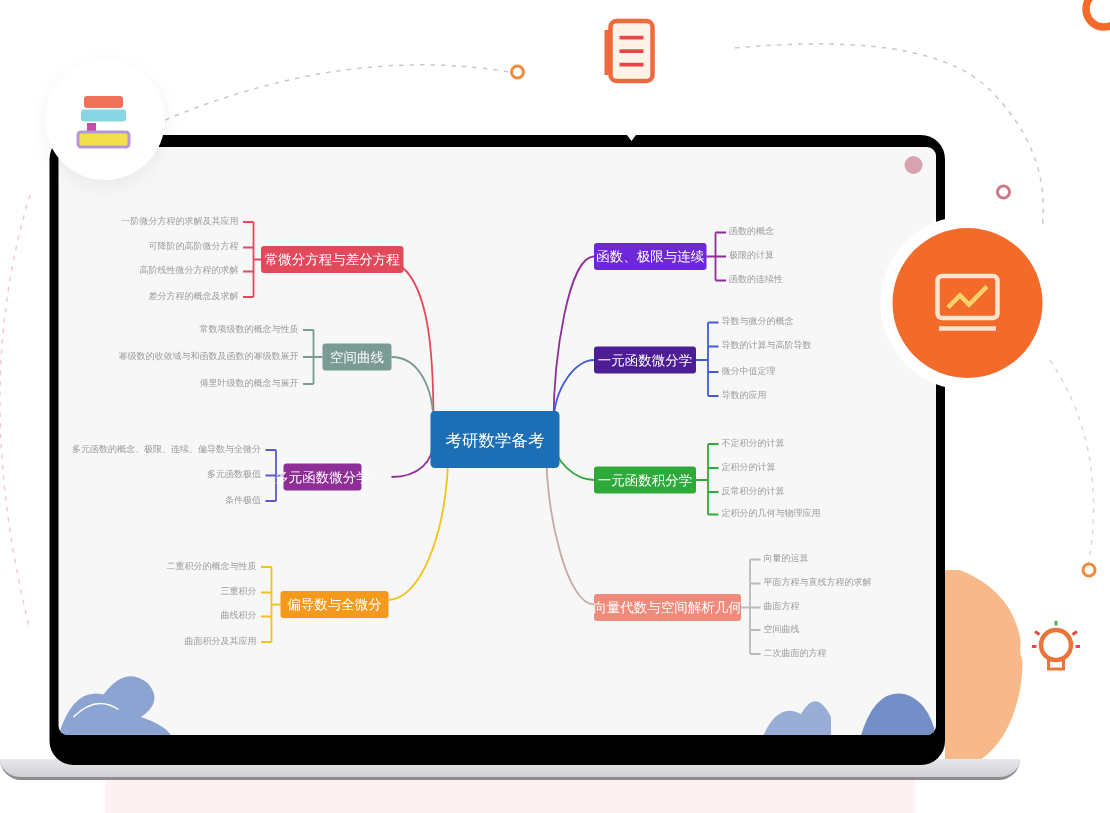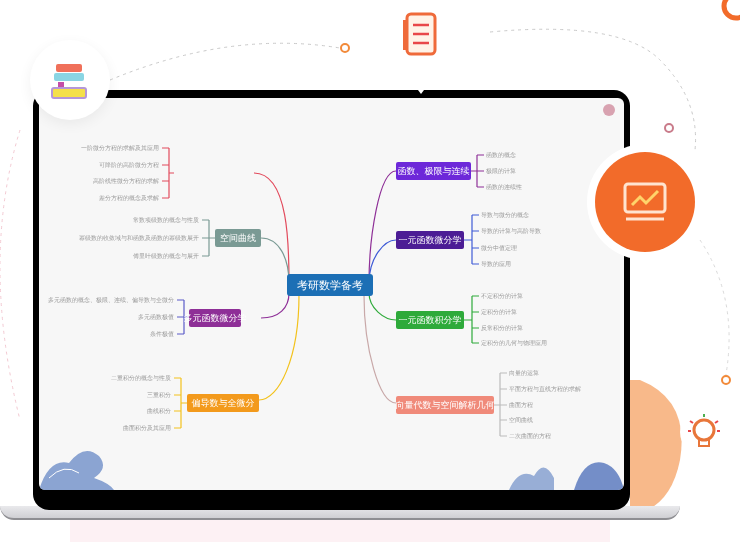--- a/index.html
+++ b/index.html
@@ -6,21 +6,21 @@
   html,body{width:740px;height:542px;overflow:hidden;background:#ffffff;font-family:"DejaVu Sans",sans-serif}
   .stage{position:relative;width:740px;height:542px;background:#fff}
   .bg-pink{position:absolute;left:70px;top:505px;width:540px;height:37px;background:#fdf1f4}
   .deco-svg{position:absolute;left:0;top:0;width:740px;height:542px}
   .laptop-base{position:absolute;left:0;top:506px;width:680px;height:14px;background:linear-gradient(#e9e9ec,#cfcfd3);border-radius:0 0 30px 30px;border-bottom:2px solid #8e8e92}
   .screen{position:absolute;left:33px;top:90px;width:597px;height:420px;background:#000;border-radius:16px}
   .canvas{position:absolute;left:39px;top:98px;width:585px;height:392px;background:#f7f7f7;border-radius:6px;overflow:hidden}
   .notch{position:absolute;left:415px;top:86px;width:12px;height:8px;background:#fff;clip-path:polygon(0 0,100% 0,50% 100%)}
   .icon-circle{position:absolute;border-radius:50%;display:flex;align-items:center;justify-content:center}
   .node{position:absolute;height:18px;font-size:9px;color:#fff;display:flex;align-items:center;justify-content:center;border-radius:2px;white-space:nowrap;padding:0 6px}
-  .center{font-size:11px;height:22px;border-radius:3px}
+  .center{font-size:11px;height:38px;border-radius:3px}
   .leaf{position:absolute;font-size:6px;color:#9a9a9a;white-space:nowrap;height:9px;line-height:9px}
   .leaf.r{text-align:right}
   svg.links{position:absolute;left:0;top:0}
 </style>
 </head>
 <body>
 
 <div class="stage">
   <div class="bg-pink"></div>
 
@@ -57,20 +57,21 @@
         <path d="M142 280 V330 M142 280 H135 M142 297 H135 M142 313 H135 M142 330 H135 M142 305 H148" stroke="#f3c21c"></path>
         <path d="M438 57 V89 M438 57 H445 M438 73 H445 M438 89 H445 M432 73 H438" stroke="#8e2f97"></path>
         <path d="M433 117 V166 M433 117 H440 M433 133 H440 M433 150 H440 M433 166 H440 M425 142 H433" stroke="#3f5bd6"></path>
         <path d="M433 198 V245 M433 198 H440 M433 214 H440 M433 230 H440 M433 245 H440 M425 222 H433" stroke="#2eaa3a"></path>
         <path d="M461 275 V338 M461 275 H468 M461 291 H468 M461 307 H468 M461 322 H468 M461 338 H468 M455 307 H461" stroke="#bbbbbb"></path>
       </g>
     </svg>
 
     <div class="node center" style="left:248px;top:176px;width:86px;background:#1c6fb5">考研数学备考</div>
 
+    <div class="node" style="left:135px;top:66px;width:95px;background:#e24a5c">常微分方程与差分方程</div>
     <div class="node" style="left:176px;top:131px;width:46px;background:#7a9a94">空间曲线</div>
     <div class="node" style="left:150px;top:211px;width:52px;background:#8e2f97">多元函数微分学</div>
     <div class="node" style="left:148px;top:296px;width:72px;background:#f39a1c">偏导数与全微分</div>
 
     <div class="node" style="left:357px;top:64px;width:75px;background:#6d28d9">函数、极限与连续</div>
     <div class="node" style="left:357px;top:133px;width:68px;background:#4c1d95">一元函数微分学</div>
     <div class="node" style="left:357px;top:213px;width:68px;background:#2eaa3a">一元函数积分学</div>
     <div class="node" style="left:357px;top:298px;width:98px;background:#f08a7a">向量代数与空间解析几何</div>
 
     <div class="leaf r" style="right:465px;top:45px">一阶微分方程的求解及其应用</div>

